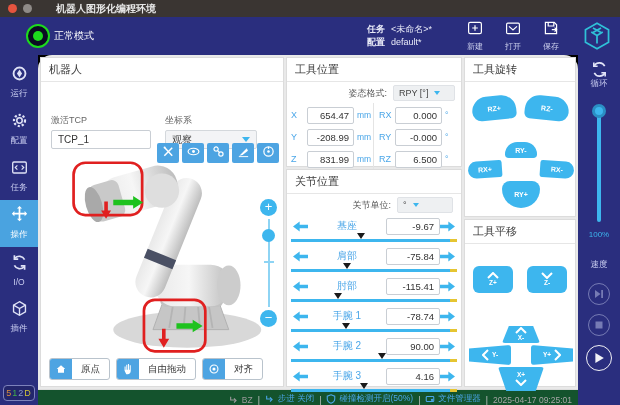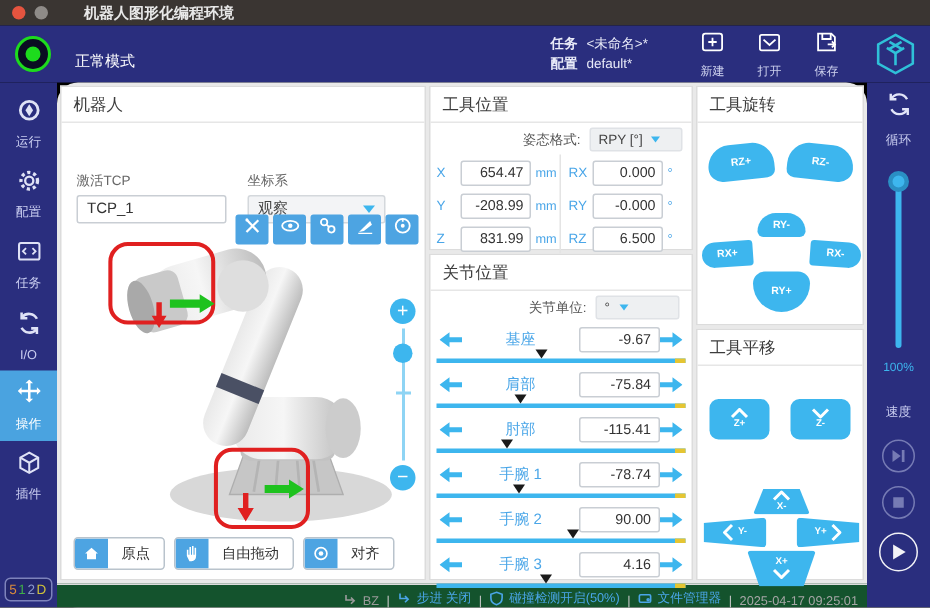--- a/index.html
+++ b/index.html
@@ -9,21 +9,21 @@
 
   
   .titlebar { height:17px; background:#3a3532; display:flex; align-items:center; gap:6px; padding:0 8px; flex:0 0 17px; }
   .dot { width:9px; height:9px; border-radius:50%; display:inline-block; }
   .dot.red { background:#e5543f; }
   .dot.gray { background:#8f8b88; }
   .titlebar .title { color:#e8e8e8; font-size:10px; font-weight:bold; margin-left:18px; }
 
   
   .header { height:38px; background:#2a2e7e; display:flex; align-items:center; flex:0 0 38px; color:#fff; }
-  .mode { display:flex; align-items:flex-end; gap:16px; margin-left:10px; }
+  .mode { display:flex; align-items:center; gap:4px; margin-left:26px; }
   .mode-light { width:24px; height:24px; border-radius:50%; background:#0a0d22; display:flex; align-items:center; justify-content:center; border:2px solid #1ddb1d; }
   .mode-light::after { content:""; width:10px; height:10px; border-radius:50%; background:#1ddb1d; }
   .mode-label { font-size:10px; }
   .task-info { margin-left:auto; font-size:9px; line-height:13px; color:#e8eaf8; text-align:left; }
   .task-info b { font-weight:bold; margin-right:6px; }
   .actions { display:flex; gap:20px; margin:0 22px 0 34px; }
   .hbtn { display:flex; flex-direction:column; align-items:center; gap:1px; cursor:pointer; }
   .hbtn svg { width:18px; height:16px; stroke:#fff; fill:none; stroke-width:1.5; }
   .hbtn .lbl { font-size:8px; color:#cdd1ee; }
   .logo { margin-right:8px; width:30px; height:30px; }
@@ -114,21 +114,21 @@
   .tbtn svg { width:12px; height:7px; stroke:#fff; stroke-width:2; fill:none; }
   .tz-plus  { left:8px;  top:22px; width:40px; height:27px; }
   .tz-minus { left:62px; top:22px; width:40px; height:27px; }
   .tx-minus { left:37px; top:82px;  width:38px; height:17px; border-radius:3px; clip-path:polygon(18% 0,82% 0,100% 100%,0 100%); }
   .ty-minus { left:4px;  top:101px; width:42px; height:20px; border-radius:3px; clip-path:polygon(0 18%,100% 0,100% 100%,0 82%); flex-direction:row; gap:3px; }
   .ty-plus  { left:66px; top:101px; width:42px; height:20px; border-radius:3px; clip-path:polygon(0 0,100% 18%,100% 82%,0 100%); flex-direction:row; gap:3px; }
   .tx-plus  { left:33px; top:123px; width:46px; height:24px; border-radius:3px; clip-path:polygon(0 0,100% 0,82% 100%,18% 100%); }
 
   
   .right-nav { width:42px; background:#2a2e7e; display:flex; flex-direction:column; align-items:center; padding-top:6px; }
-  .loop { display:flex; flex-direction:column; align-items:center; gap:10px; color:#c9cdf0; cursor:pointer; }
+  .loop { display:flex; flex-direction:column; align-items:center; gap:0; color:#c9cdf0; cursor:pointer; }
   .loop svg { width:17px; height:17px; color:#e2e5f8; }
   .loop .nlbl { font-size:8.5px; }
   .speed-slider { position:relative; width:14px; height:118px; margin-top:14px; }
   .speed-slider .strack { position:absolute; left:5px; top:4px; bottom:0; width:4px; border-radius:2px; background:#3db6ee; }
   .speed-slider .sthumb { position:absolute; left:0; top:0; width:14px; height:14px; border-radius:50%; background:#3db6ee; border:3px solid #2a8fc4; cursor:pointer; }
   .speed-pct { font-size:8px; color:#3db6ee; margin-top:8px; }
   .speed-lbl { font-size:8.5px; color:#c9cdf0; margin-top:20px;font-family:Liberation Serif, serif; }
   .transport { display:flex; flex-direction:column; gap:9px; margin-top:12px; align-items:center; }
   .tpbtn { width:22px; height:22px; border-radius:50%; border:1.5px solid #767bb4; display:flex; align-items:center; justify-content:center; cursor:pointer; }
   .tpbtn svg { width:10px; height:10px; fill:#767bb4; }
@@ -214,34 +214,34 @@
               </svg></span>
                  <span class="nlbl">配置</span>
           </div>
           <div class="nav-item">
             <span><svg viewBox="0 0 20 20" fill="none">
                 <rect x="2" y="3.5" width="16" height="13" rx="1.5" stroke="currentColor" stroke-width="1.6"></rect>
                 <path d="M7.5 7.5 L5 10 L7.5 12.5 M12.5 7.5 L15 10 L12.5 12.5" stroke="currentColor" stroke-width="1.4"></path>
               </svg></span>
                  <span class="nlbl">任务</span>
           </div>
+          <div class="nav-item active">
+            <span><svg viewBox="0 0 20 20">
+                <path fill="currentColor" d="M10 0 L13 3 H11 V8 H16 V6 L19 9 L16 12 V10 H11 V15 H13 L10 18 L7 15 H9 V10 H4 V12 L1 9 L4 6 V8 H9 V3 H7 Z"></path>
+              </svg></span>
+                 <span class="nlbl">操作</span>
+          </div>
           <div class="nav-item">
             <span><svg viewBox="0 0 20 20" fill="none" stroke="currentColor" stroke-width="2">
                 <path d="M16 6.5 A7 7 0 0 0 4.5 5"></path>
                 <path d="M4 13.5 A7 7 0 0 0 15.5 15"></path>
                 <path d="M4 1.5 v4.5 h4.5"></path>
                 <path d="M16 18.5 v-4.5 h-4.5"></path>
               </svg></span>
                  <span class="nlbl">I/O</span>
-          </div>
-          <div class="nav-item active">
-            <span><svg viewBox="0 0 20 20">
-                <path fill="currentColor" d="M10 0 L13 3 H11 V8 H16 V6 L19 9 L16 12 V10 H11 V15 H13 L10 18 L7 15 H9 V10 H4 V12 L1 9 L4 6 V8 H9 V3 H7 Z"></path>
-              </svg></span>
-                 <span class="nlbl">操作</span>
           </div>
           <div class="nav-item">
             <span><svg viewBox="0 0 20 20" fill="none" stroke="currentColor" stroke-width="1.6">
                 <path d="M10 2 L17 6 V14 L10 18 L3 14 V6 Z"></path>
                 <path d="M3 6 L10 10 L17 6 M10 10 V18"></path>
               </svg></span>
                  <span class="nlbl">插件</span>
           </div>
         </div>
       <div class="fps" id="fps-badge"><span style="color: rgb(217, 139, 61);">5</span><span style="color: rgb(63, 174, 73);">1</span><span style="color: rgb(138, 151, 201);">2</span><span style="color: rgb(207, 193, 58);">D</span></div>

